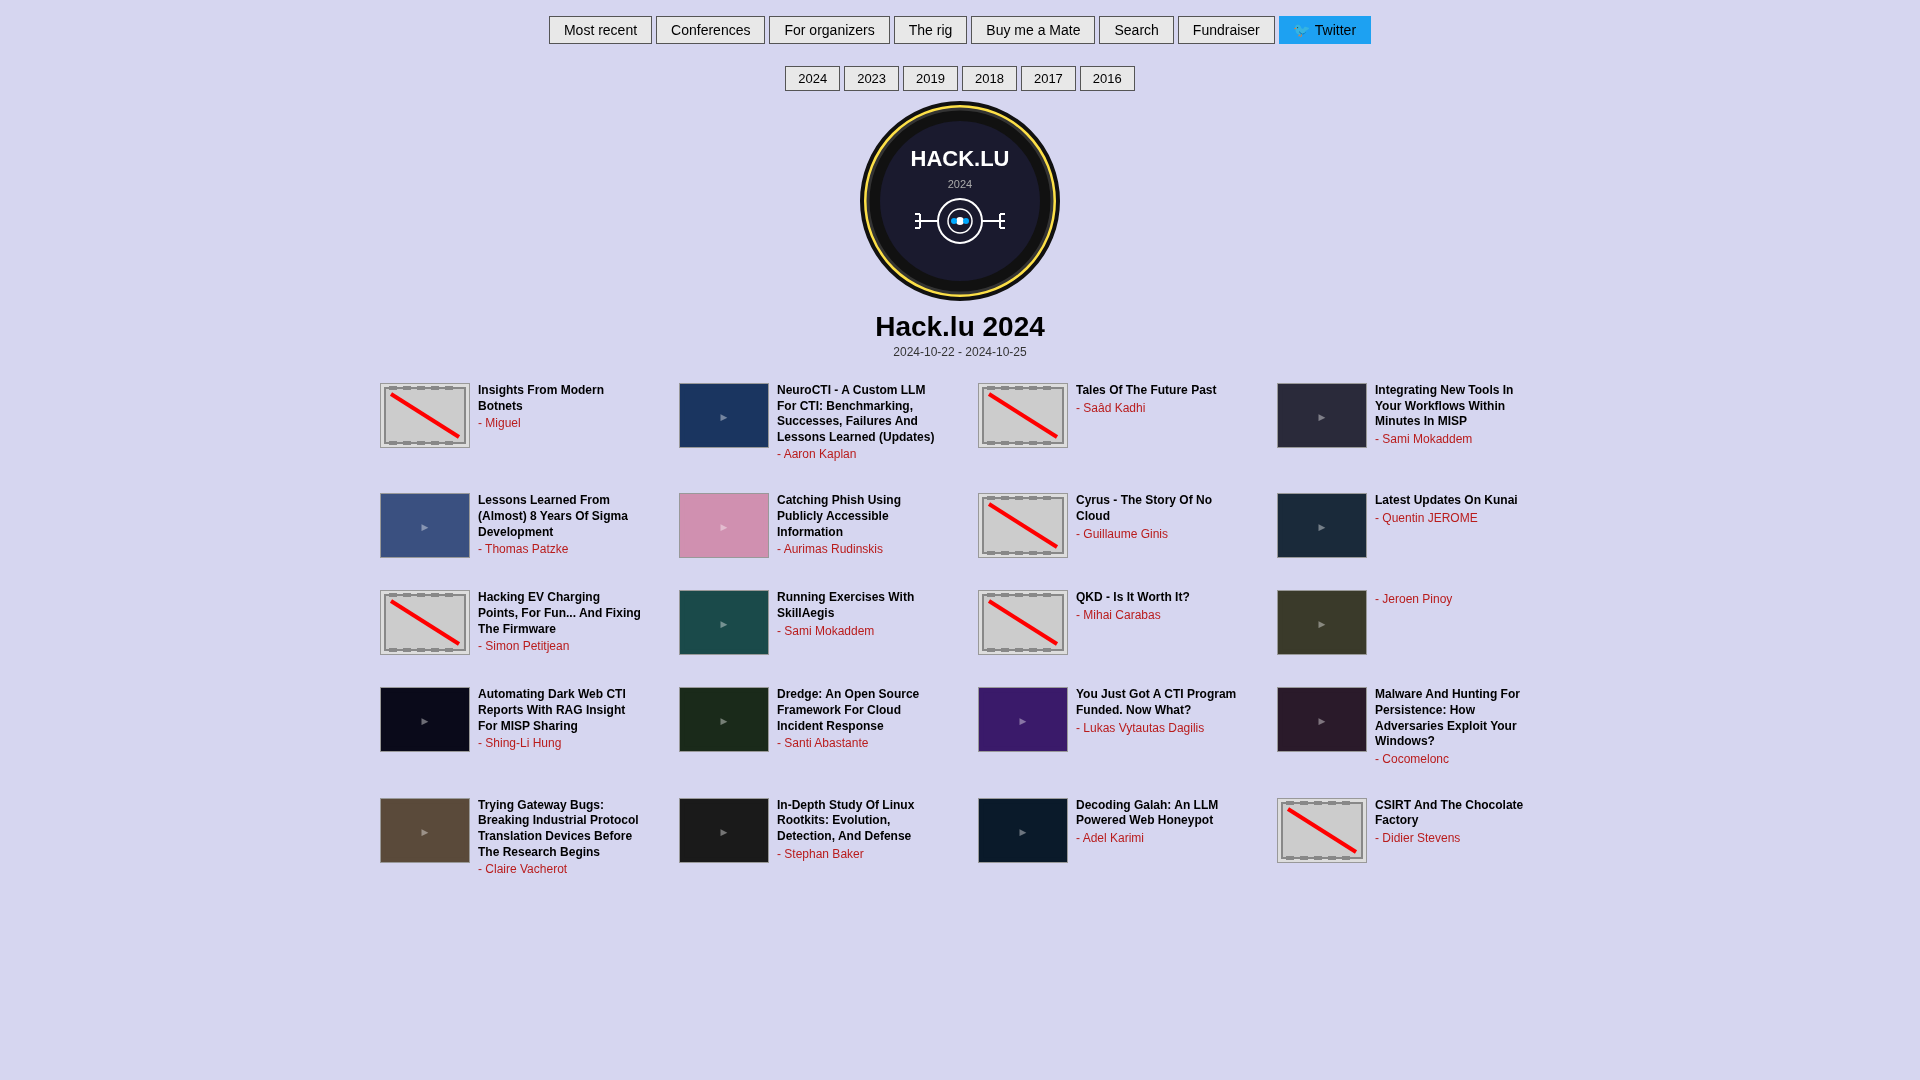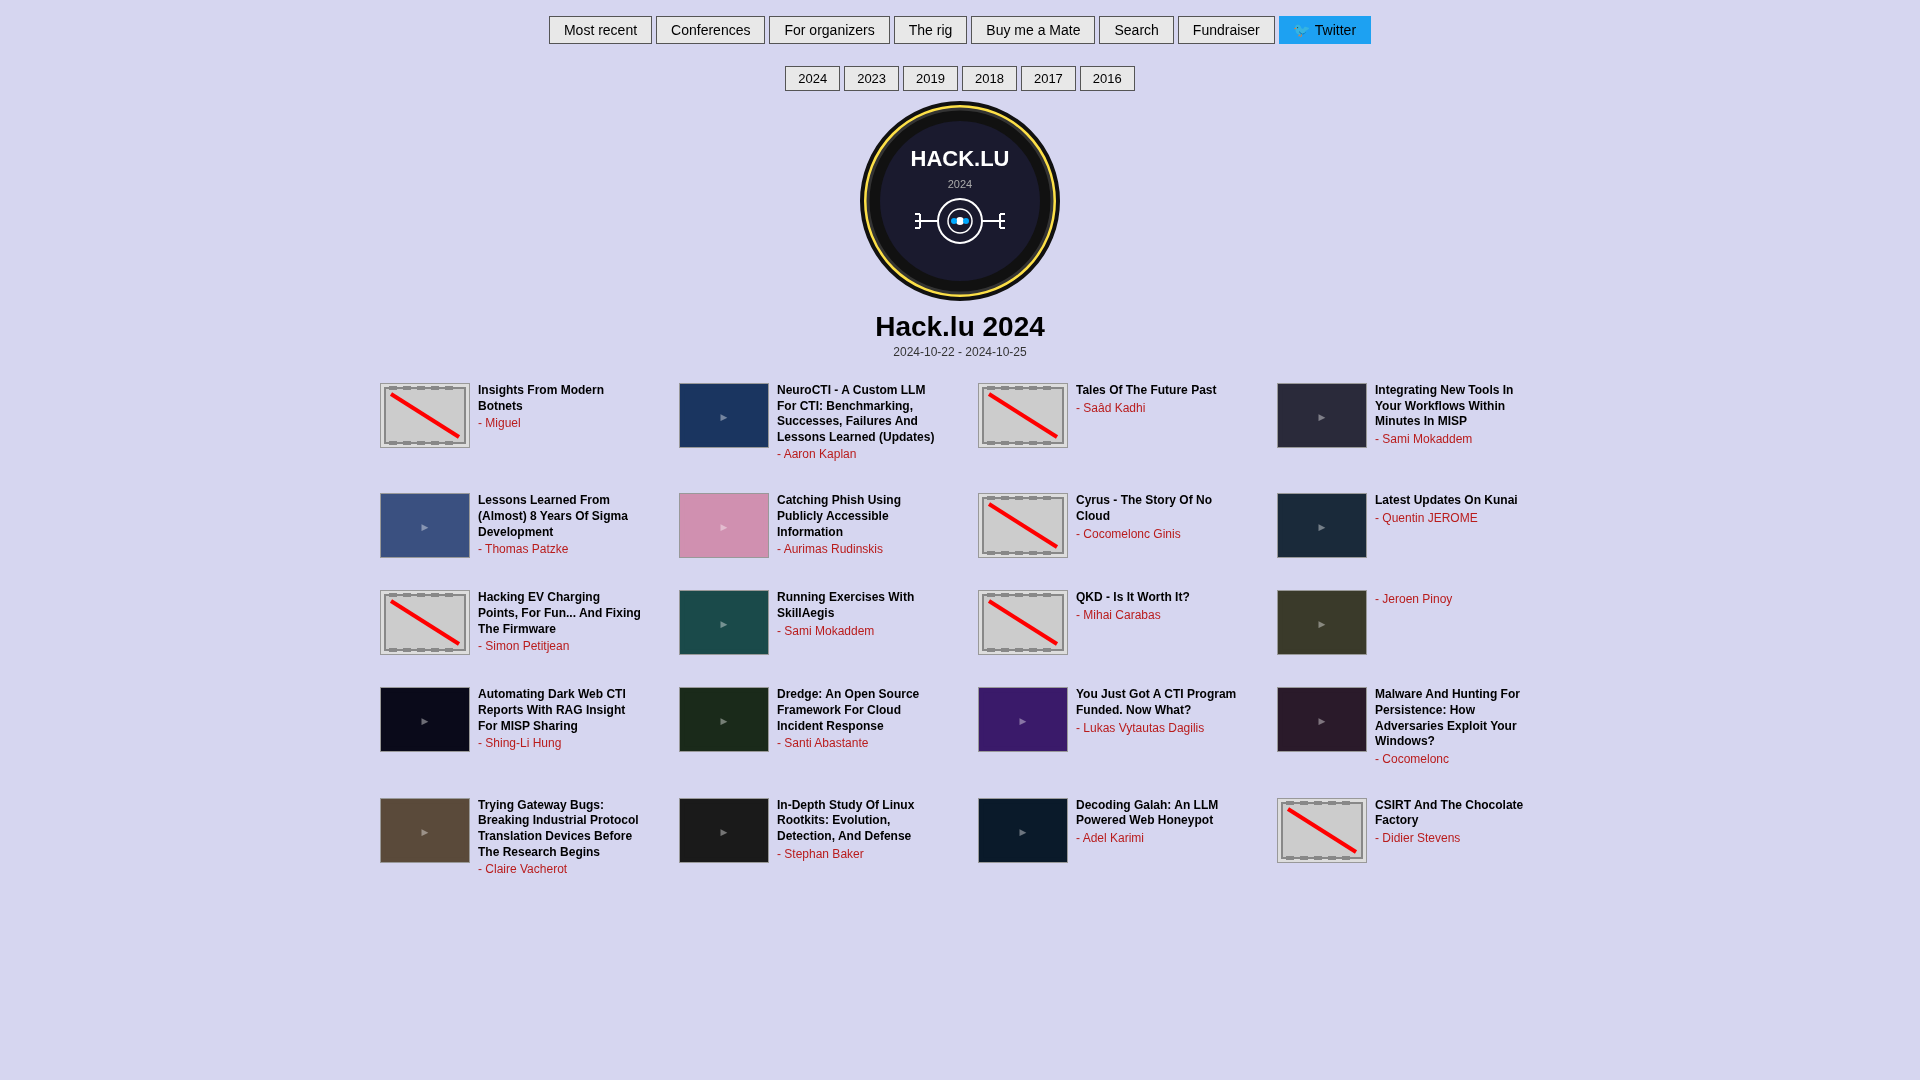--- a/index.html
+++ b/index.html
@@ -294,21 +294,21 @@
         <rect x="22" y="57" width="8" height="4" fill="#888"></rect>
         <rect x="36" y="57" width="8" height="4" fill="#888"></rect>
         <rect x="50" y="57" width="8" height="4" fill="#888"></rect>
         <rect x="64" y="57" width="8" height="4" fill="#888"></rect>
 
         <line x1="10" y1="10" x2="78" y2="53" stroke="red" stroke-width="4"></line>
       </svg>
       </div>
       <div class="talk-info">
         <div class="talk-title" style="cursor: pointer;">Cyrus - The Story Of No Cloud</div>
-        <div class="talk-author">- Cocomelonc Ginis</div>
+        <div class="talk-author">- Guillaume Ginis</div>
       </div>
     </div>
     <div class="talk-item">
       <div class="talk-thumb" style="cursor: pointer; background: rgb(26, 42, 58);">
         <svg width="90" height="65" viewBox="0 0 90 65">
       <rect width="90" height="65" fill="#1a2a3a"></rect>
       <rect x="5" y="5" width="80" height="55" fill="#1a2a3a" opacity="0.5"></rect>
       <text x="45" y="37" text-anchor="middle" fill="rgba(255,255,255,0.4)" font-size="9" font-family="Arial">▶</text>
     </svg>
       </div>

